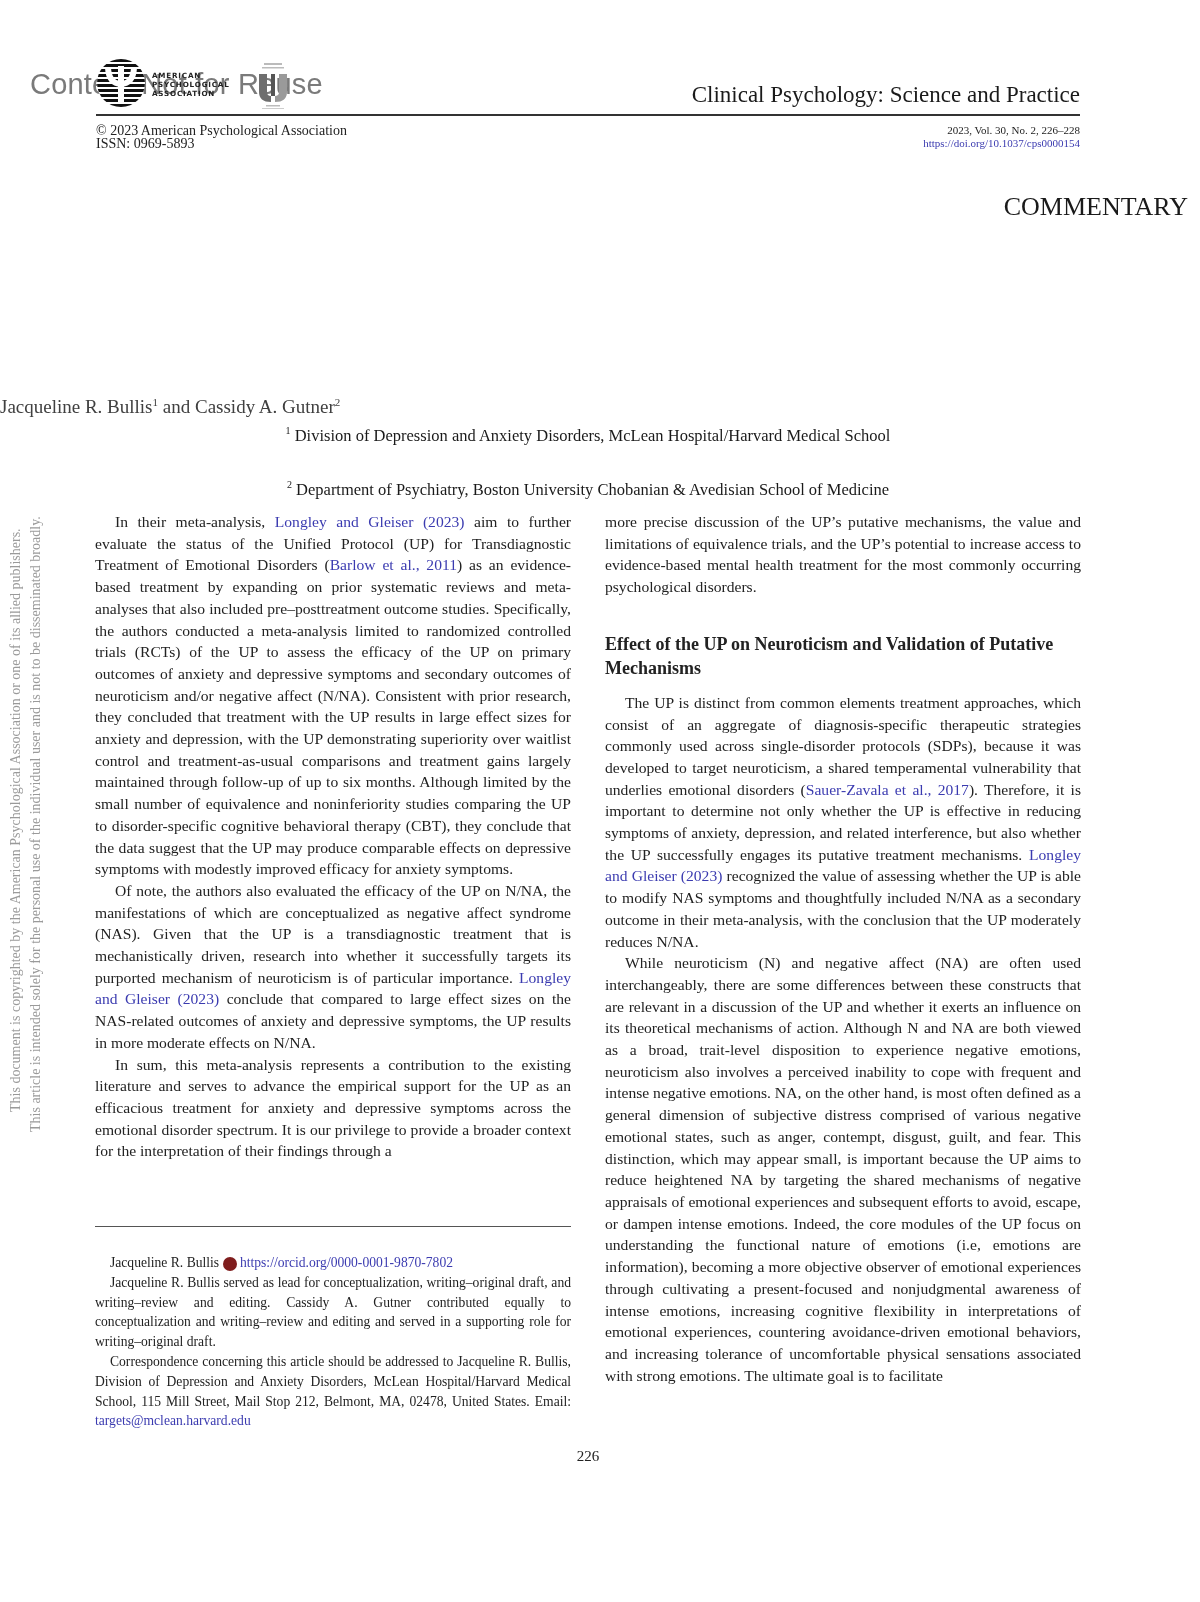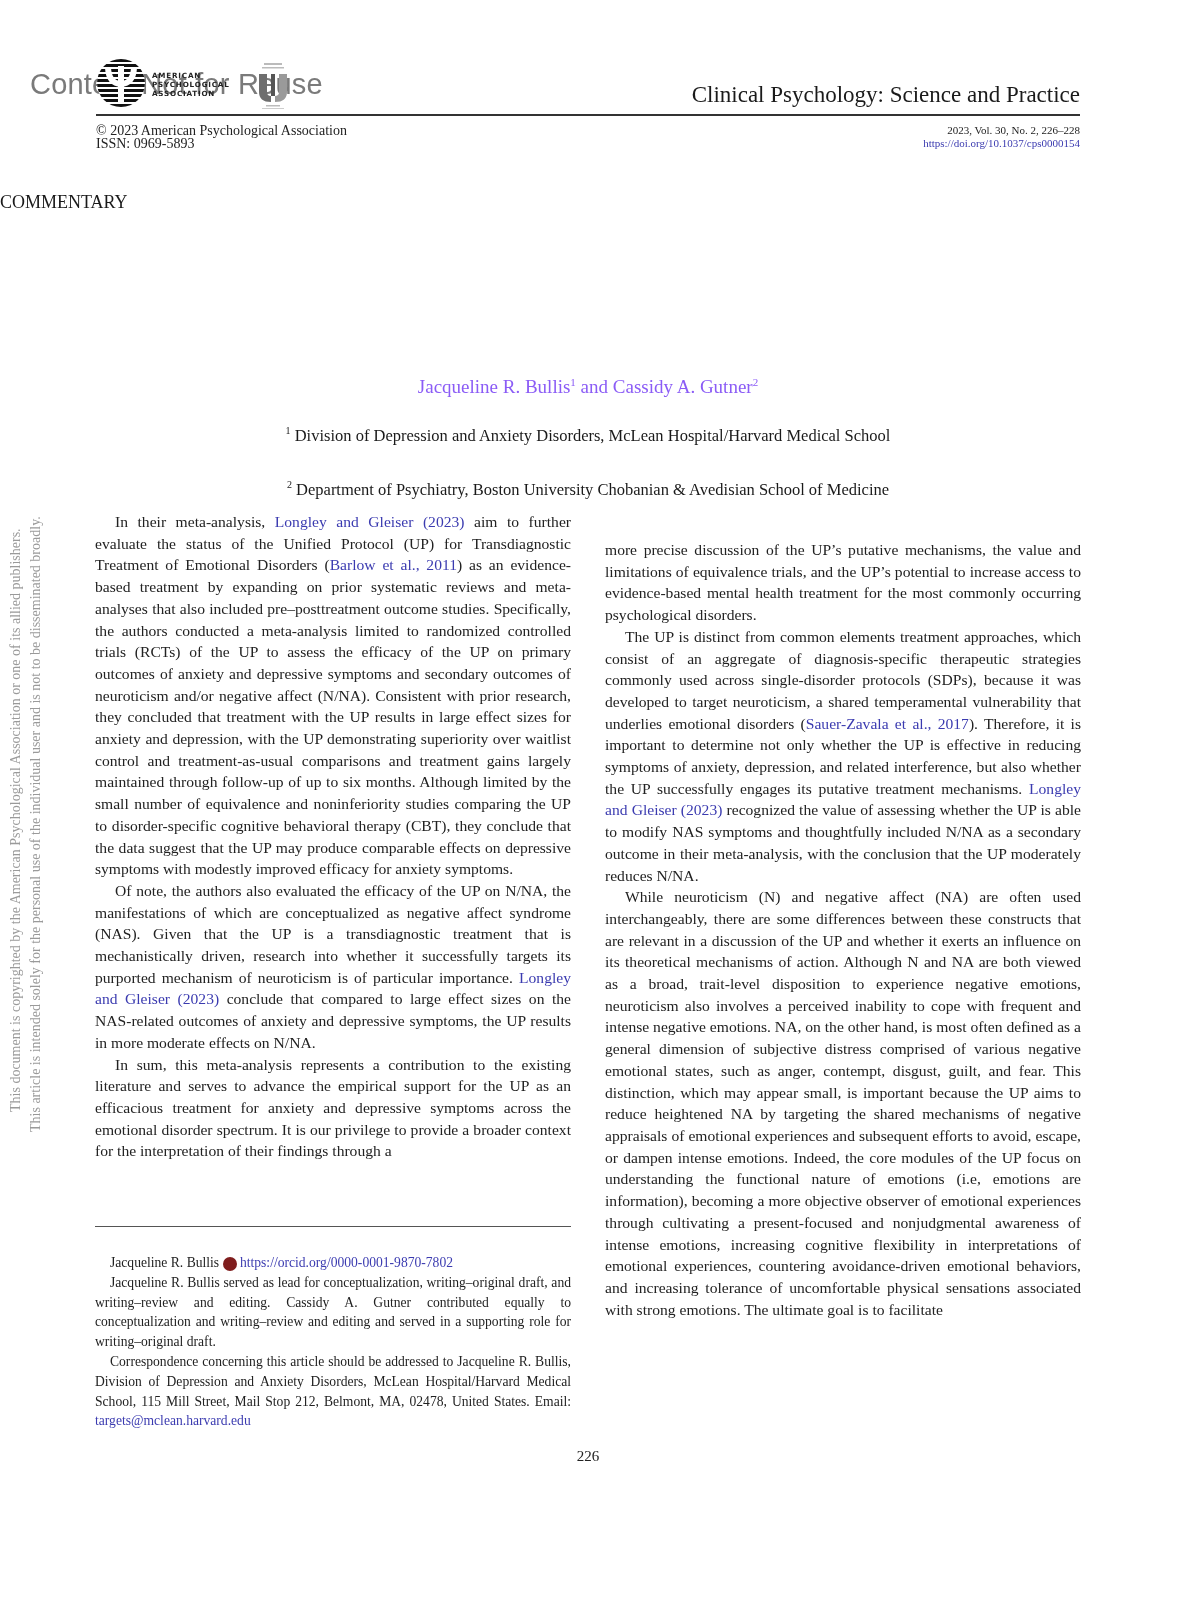--- a/index.html
+++ b/index.html
@@ -10,31 +10,31 @@
                font-size:29px; color:#7a7a7a; letter-spacing:0.2px;margin-top:38px; }
   .apa-logo { left:96px; top:58px; width:50px; height:50px; }
   .apa-text { left:152px; top:71px; font-family:"DejaVu Sans","Liberation Sans",sans-serif;
               font-size:7.2px; font-weight:bold; line-height:9px; letter-spacing:0.8px; color:#222; }
   .scp-logo { left:252px; top:62px; width:42px; height:48px; }
   .journal { right:120px; top:82px; font-size:23px; color:#1a1a1a; }
   .rule-top { left:96px; top:114px; width:984px; height:2px; background:#333; }
   .meta-left { left:96px; top:124px; font-size:14px; line-height:13px; color:#222; }
   .meta-right { right:120px; top:124px; font-size:11px; line-height:13px; text-align:right; color:#222; }
   .link { color:#3b3bb0; }
-  .section-label { left:0; width:1176px; top:192px; text-align:left; font-size:18px; color:#1a1a1a; }
+  .section-label { left:12px; width:1176px; top:192px; text-align:right; font-size:26px; color:#1a1a1a; }
   .title { left:100px; width:976px; top:259px; text-align:center; font-size:30px; line-height:36px; color:#1a1a1a; }
-  .authors { left:0; width:1176px; top:376px; text-align:center; font-size:19px; color:#8b5cf6; }
+  .authors { left:0; width:1176px; top:396px; font-size:19px; color:#404040; }
   .authors sup { font-size:11px; }
   .affil { left:0; width:1176px; text-align:center; font-size:16.5px; color:#1a1a1a; }
   .affil sup { font-size:10px; }
   .side-note { font-size:14px; color:#9a9a9a; white-space:nowrap; transform-origin:left top;
                transform:rotate(-90deg); }
   .col { font-size:15.6px; line-height:21.7px; text-align:justify; color:#222; }
   .col p { margin:0; text-indent:20px; }
-  .col p.noindent { text-indent:0;margin-top:28px; }
+  .col p.noindent { text-indent:0; }
   .col-left { left:95px; top:511px; width:476px; }
   .col-right { left:605px; top:511px; width:476px; }
   .heading { font-weight:bold; font-size:18px; line-height:24px; margin:34px 0 12px 0; text-align:left; }
   .fn-rule { left:95px; top:1226px; width:476px; height:1px; background:#555; }
   .fn { left:95px; top:1253px; width:476px; font-size:13.6px; line-height:19.8px; text-align:justify; color:#222; }
   .fn p { margin:0; text-indent:15px; }
   .orcid { display:inline-block; width:14px; height:14px; border-radius:50%; background:#7f1d1d;
            color:#fff; font-family:"DejaVu Sans",sans-serif; font-size:8px; font-weight:bold;
            text-align:center; line-height:14px; vertical-align:1px; }
   .pageno { left:0; width:1176px; top:1448px; text-align:center; font-size:15px; color:#222; }
@@ -121,17 +121,18 @@
 
 <div class="abs fn-rule"></div>
 <div class="abs fn">
   <p><span>Jacqueline R. Bullis </span><span class="orcid">iD</span> <span class="link">https://orcid.org/0000-0001-9870-7802</span></p>
   <p>Jacqueline R. Bullis served as lead for conceptualization, writing–original draft, and writing–review and editing. Cassidy A. Gutner contributed equally to conceptualization and writing–review and editing and served in a supporting role for writing–original draft.</p>
   <p><span>Correspondence concerning this article should be addressed to Jacqueline R. Bullis, Division of Depression and Anxiety Disorders, McLean Hospital/Harvard Medical School, 115 Mill Street, Mail Stop 212, Belmont, MA, 02478, United States. Email: </span><span class="link">targets@mclean.harvard.edu</span></p>
 </div>
 
 <div class="abs col col-right">
   <p class="noindent">more precise discussion of the UP’s putative mechanisms, the value and limitations of equivalence trials, and the UP’s potential to increase access to evidence-based mental health treatment for the most commonly occurring psychological disorders.</p>
+  <div class="heading">Effect of the UP on Neuroticism and Validation of Putative Mechanisms</div>
   <p><span>The UP is distinct from common elements treatment approaches, which consist of an aggregate of diagnosis-specific therapeutic strategies commonly used across single-disorder protocols (SDPs), because it was developed to target neuroticism, a shared temperamental vulnerability that underlies emotional disorders (</span><span class="link">Sauer-Zavala et al., 2017</span><span>). Therefore, it is important to determine not only whether the UP is effective in reducing symptoms of anxiety, depression, and related interference, but also whether the UP successfully engages its putative treatment mechanisms. </span><span class="link">Longley and Gleiser (2023)</span><span> recognized the value of assessing whether the UP is able to modify NAS symptoms and thoughtfully included N/NA as a secondary outcome in their meta-analysis, with the conclusion that the UP moderately reduces N/NA.</span></p>
   <p>While neuroticism (N) and negative affect (NA) are often used interchangeably, there are some differences between these constructs that are relevant in a discussion of the UP and whether it exerts an influence on its theoretical mechanisms of action. Although N and NA are both viewed as a broad, trait-level disposition to experience negative emotions, neuroticism also involves a perceived inability to cope with frequent and intense negative emotions. NA, on the other hand, is most often defined as a general dimension of subjective distress comprised of various negative emotional states, such as anger, contempt, disgust, guilt, and fear. This distinction, which may appear small, is important because the UP aims to reduce heightened NA by targeting the shared mechanisms of negative appraisals of emotional experiences and subsequent efforts to avoid, escape, or dampen intense emotions. Indeed, the core modules of the UP focus on understanding the functional nature of emotions (i.e, emotions are information), becoming a more objective observer of emotional experiences through cultivating a present-focused and nonjudgmental awareness of intense emotions, increasing cognitive flexibility in interpretations of emotional experiences, countering avoidance-driven emotional behaviors, and increasing tolerance of uncomfortable physical sensations associated with strong emotions. The ultimate goal is to facilitate</p>
 </div>
 
 <div class="abs pageno">226</div>
 
 </body></html>

